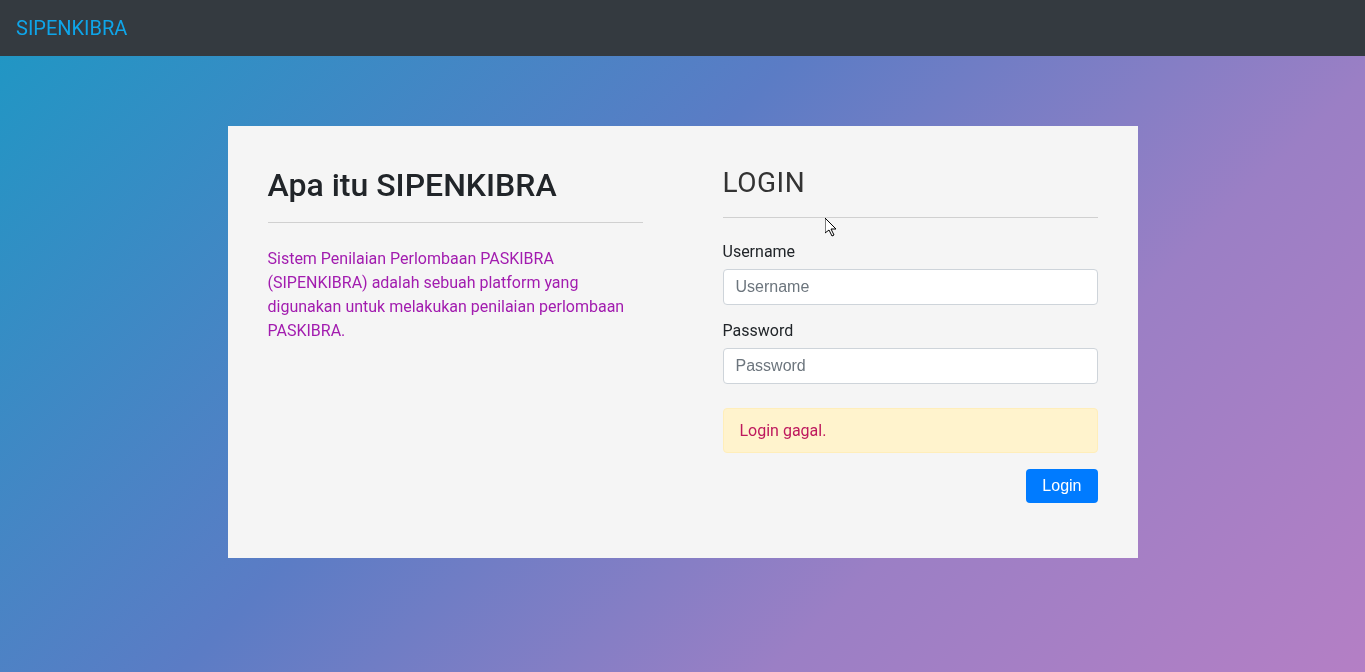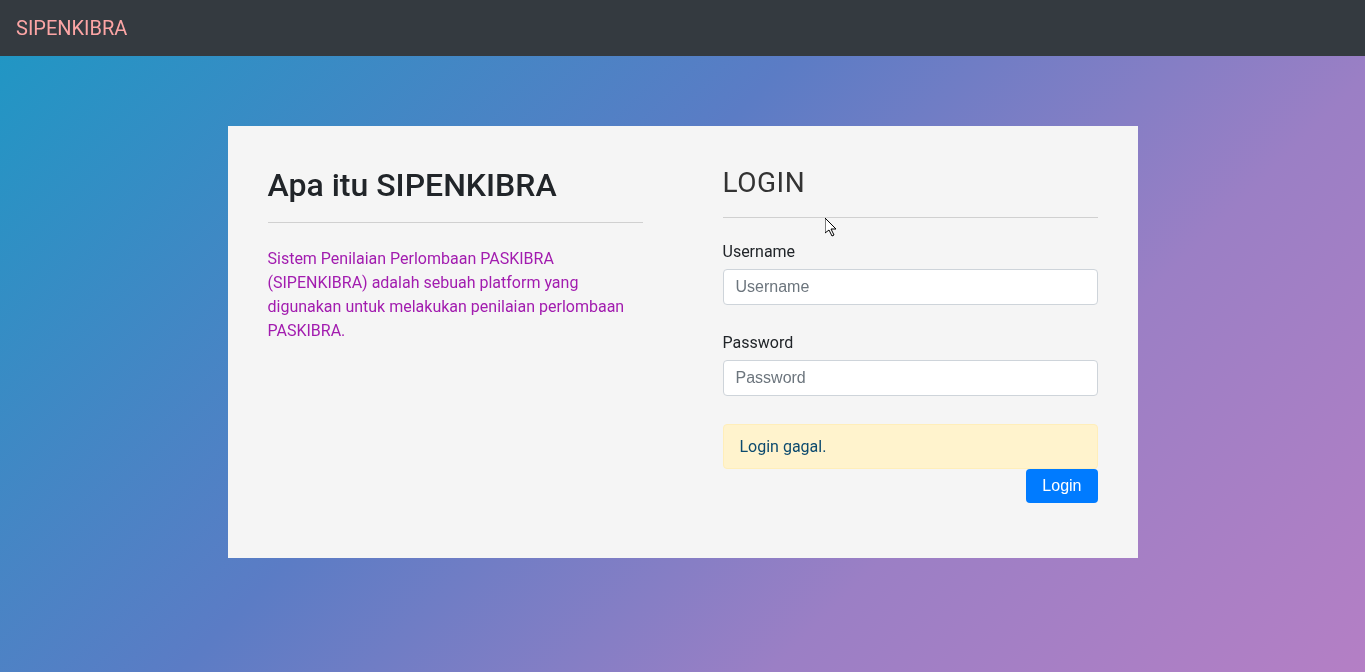--- a/index.html
+++ b/index.html
@@ -17,21 +17,21 @@
     
     .navbar {
       background-color: #343a40;
       height: 56px;
       display: flex;
       align-items: center;
       padding: 0 16px;
     }
     
     .navbar-brand {
-      color: #fca5a5;
+      color: #0ea5e9;
       font-size: 20px;
       font-weight: 400;
       text-decoration: none;
     }
     
     .main-bg {
       width: 100%;
       height: calc(672px - 56px);
       background: linear-gradient(135deg, #2196c4 0%, #5b7cc5 40%, #9b7fc5 70%, #b47fc5 100%);
       display: flex;
@@ -78,21 +78,21 @@
     
     .login-title {
       font-size: 28px;
       font-weight: 400;
       color: #333;
       margin-bottom: 18px;
       letter-spacing: 0.5px;
     }
     
     .form-group {
-      margin-bottom: 28px;
+      margin-bottom: 16px;
     }
     
     .form-label {
       display: block;
       font-size: 16px;
       color: #212529;
       margin-bottom: 8px;
     }
     
     .form-input {
@@ -105,24 +105,25 @@
       color: #495057;
     }
     
     .form-input::placeholder {
       color: #6c757d;
     }
     
     .alert-warning {
       background-color: #fff3cd;
       border: 1px solid #ffeeba;
-      color: #0c4a6e;
+      color: #be185d;
       padding: 12px 16px;
       border-radius: 4px;
       margin-top: 24px;
+      margin-bottom: 16px;
       font-size: 16px;
     }
     
     .btn-login-container {
       display: flex;
       justify-content: flex-end;
     }
     
     .btn-login {
       background-color: #007bff;

